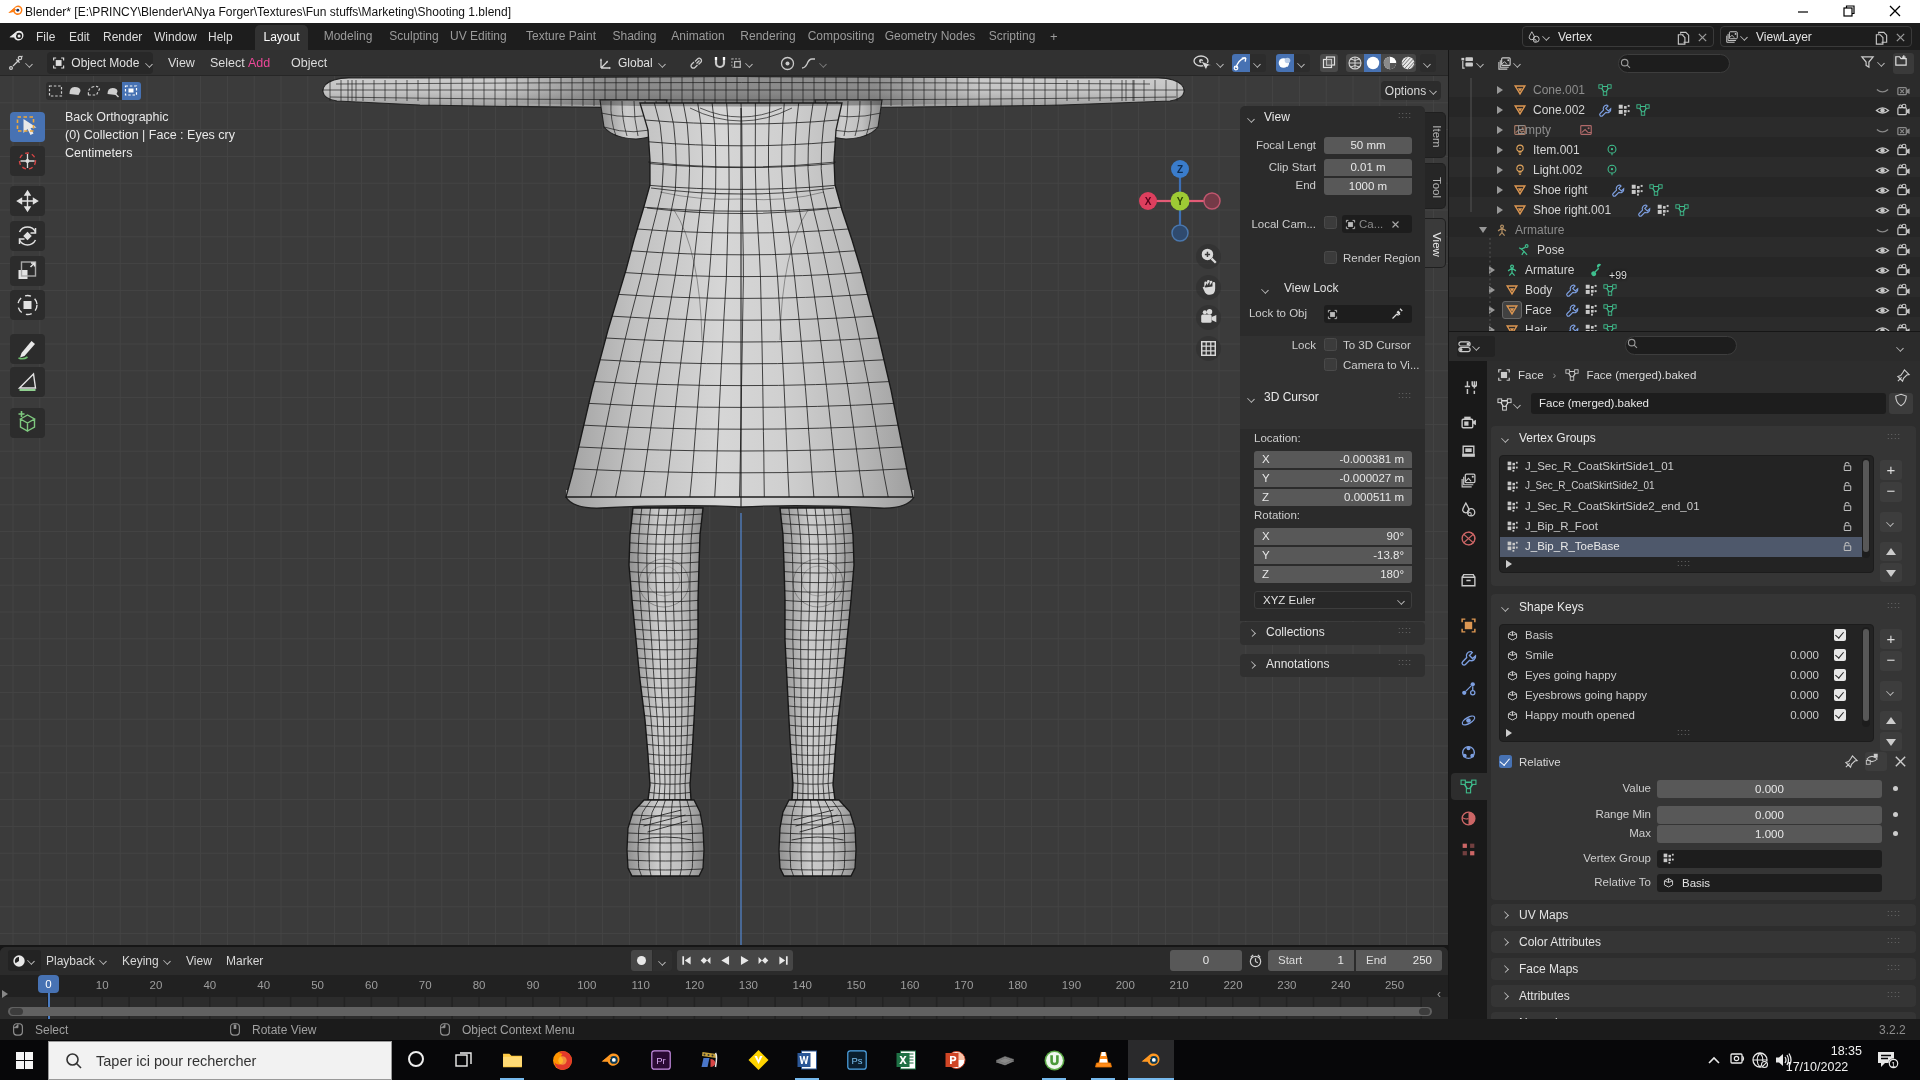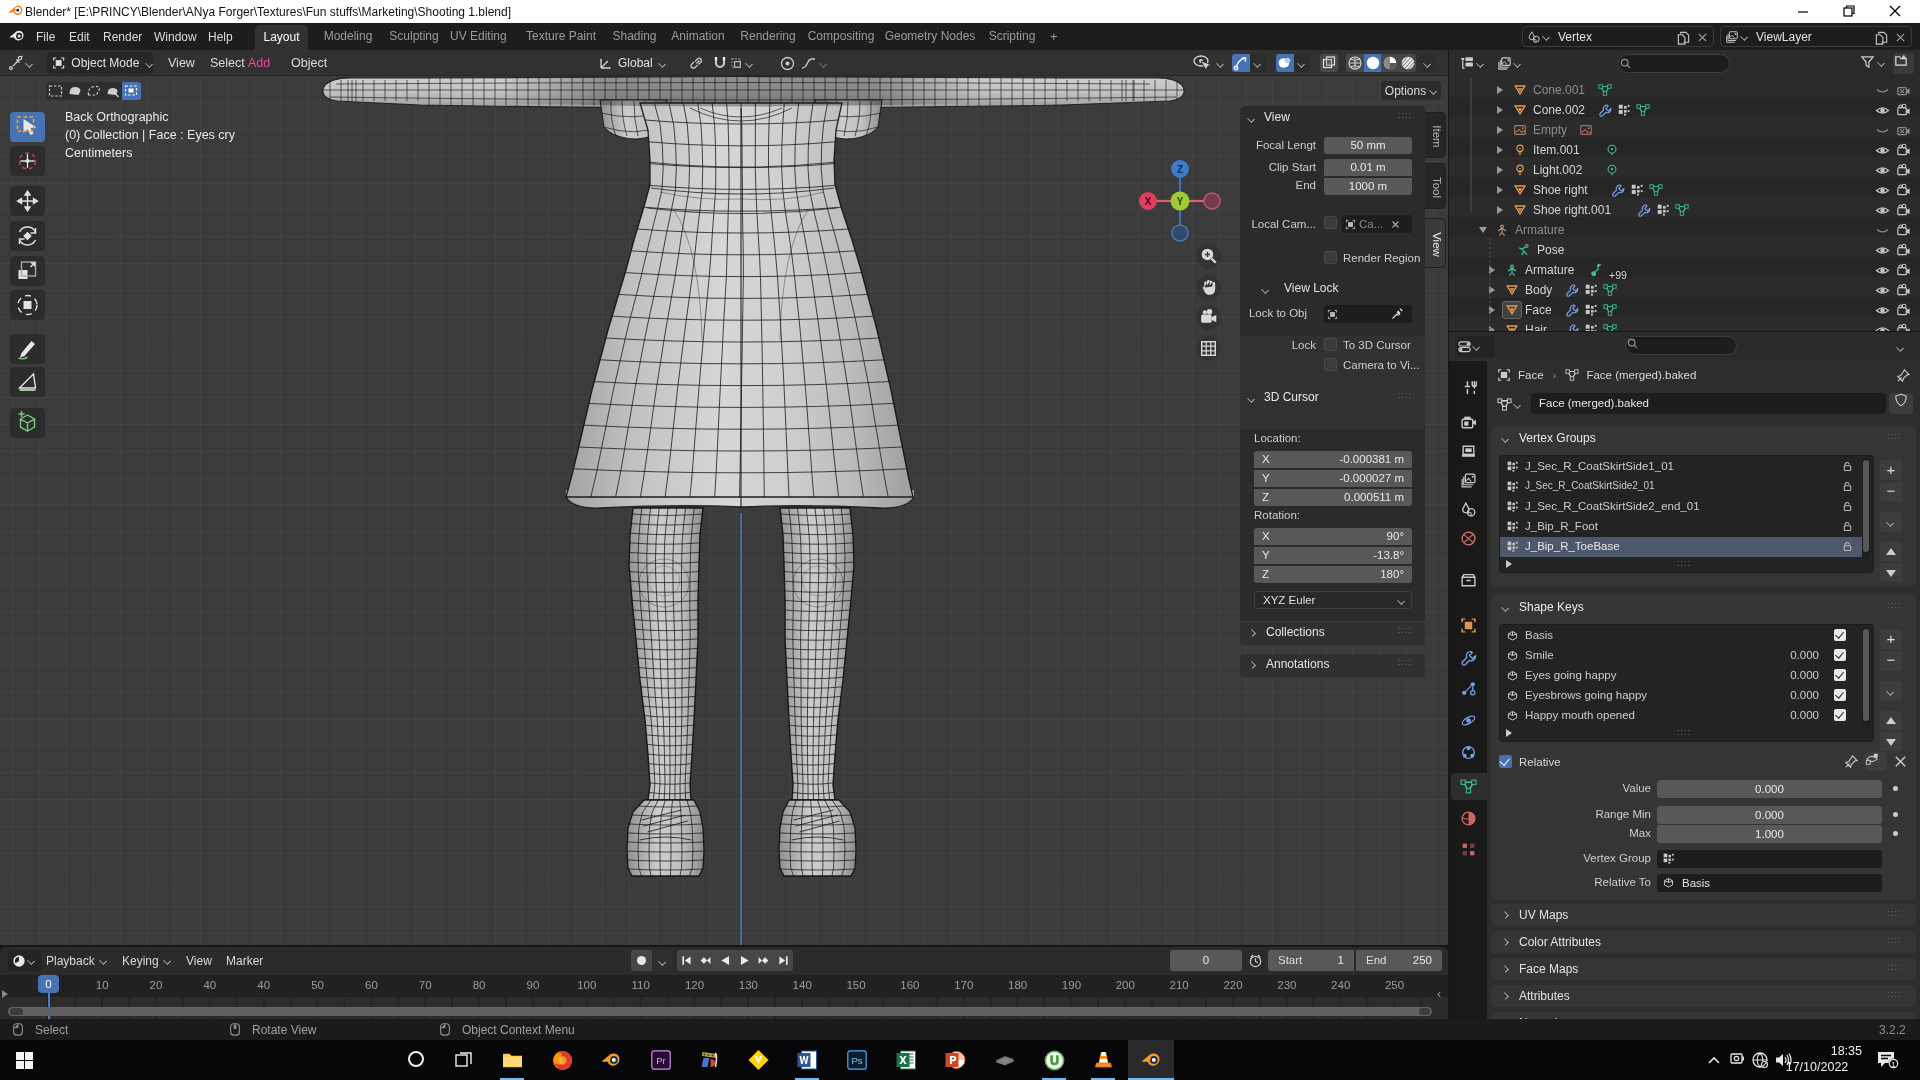--- a/index.html
+++ b/index.html
@@ -628,21 +628,21 @@
         <path d="M11 7.5 L14.5 5.8 V11.8 L11 10 Z" fill="#c6c6c6"></path>
         <circle cx="4.7" cy="3.6" r="1.5" fill="none" stroke="#c6c6c6" stroke-width="1.1"></circle>
         <circle cx="8.6" cy="3.3" r="2" fill="none" stroke="#c6c6c6" stroke-width="1.1"></circle>
       </svg></div>
     <div class="a trir" style="left:48px;top:76px"></div>
     <div class="a" style="left:64px;top:73px"><svg width="14" height="14" viewBox="0 0 16 16" style="flex:none">
         <rect x="2" y="3" width="12" height="10" rx="1" fill="none" stroke="#a97c68" stroke-width="1.3"></rect>
         <circle cx="11" cy="6" r="1.2" fill="#a97c68"></circle>
         <path d="M3 11 L7 7.5 L10 10.5 L12 9 L14 11" fill="none" stroke="#a97c68" stroke-width="1.2"></path>
       </svg></div>
-    <div class="a" style="left:84px;top:73px;color:#8d8d8d;font-size:12px">Empty</div>
+    <div class="a" style="left:68px;top:73px;color:#8d8d8d;font-size:12px">Empty</div>
     <div class="a" style="left:130.0px;top:73px"><svg width="14" height="14" viewBox="0 0 16 16" style="flex:none">
         <rect x="2" y="3" width="12" height="10" rx="1" fill="none" stroke="#b06a6a" stroke-width="1.3"></rect>
         <circle cx="11" cy="6" r="1.2" fill="#b06a6a"></circle>
         <path d="M3 11 L7 7.5 L10 10.5 L14 11" fill="none" stroke="#b06a6a" stroke-width="1.2"></path>
       </svg></div>
     <div class="a" style="left:426px;top:73px"><svg width="15" height="15" viewBox="0 0 16 16" style="flex:none">
         <path d="M2 7 Q8 12 14 7" fill="none" stroke="#8a8a8a" stroke-width="1.4"></path>
       </svg></div>
     <div class="a" style="left:447px;top:73px"><svg width="15" height="15" viewBox="0 0 16 16" style="flex:none">
         <rect x="2" y="5" width="9" height="7.5" rx="1" fill="none" stroke="#8a8a8a" stroke-width="1.3"></rect>
@@ -1441,20 +1441,27 @@
     <div class="a" style="left:462px;top:4px;color:#a0a0a0;font-size:12px">Object Context Menu</div>
     <div class="a" style="left:1879px;top:4px;color:#8d8d8d;font-size:12px">3.2.2</div>
   </div>
 <div class="a" style="left:0;top:1040px;width:1920px;height:40px;background:#070709">
     <svg class="a" style="left:16px;top:12px" width="17" height="17" viewBox="0 0 17 17">
       <rect x="0" y="0" width="8" height="8" fill="#f5f5f5"></rect>
       <rect x="9" y="0" width="8" height="8" fill="#f5f5f5"></rect>
       <rect x="0" y="9" width="8" height="8" fill="#f5f5f5"></rect>
       <rect x="9" y="9" width="8" height="8" fill="#f5f5f5"></rect>
     </svg>
+    <div class="a fx" style="left:48px;top:1px;width:344px;height:39px;background:#f2f2f2;border:1px solid #999">
+      <svg style="margin-left:16px" width="18" height="18" viewBox="0 0 18 18">
+        <circle cx="7.5" cy="7.5" r="5.5" fill="none" stroke="#333" stroke-width="1.6"></circle>
+        <path d="M11.5 11.5 l4.5 4.5" stroke="#333" stroke-width="1.6"></path>
+      </svg>
+      <span style="margin-left:13px;color:#333;font-size:14.5px">Taper ici pour rechercher</span>
+    </div>
     <div class="a" style="left:408px;top:11px;width:16px;height:16px;border:2.5px solid #eee;border-radius:50%"></div>
     <svg class="a" style="left:455px;top:11px" width="18" height="18" viewBox="0 0 18 18">
       <rect x="1" y="4" width="11" height="11" fill="none" stroke="#eee" stroke-width="1.4"></rect>
       <path d="M5 2 H16 V13" fill="none" stroke="#eee" stroke-width="1.4"></path>
     </svg>
     <div class="a" style="left:502px;top:10px"><svg width="21" height="20" viewBox="0 0 20 18">
         <path d="M1 3 h6 l2 2 h10 v11 H1 Z" fill="#ffca45"></path>
         <path d="M1 6 h18 v9 H1 Z" fill="#ffda75"></path>
       </svg></div>
     <div class="a" style="left:500px;top:38px;width:24px;height:2px;background:#76b9ed"></div>

